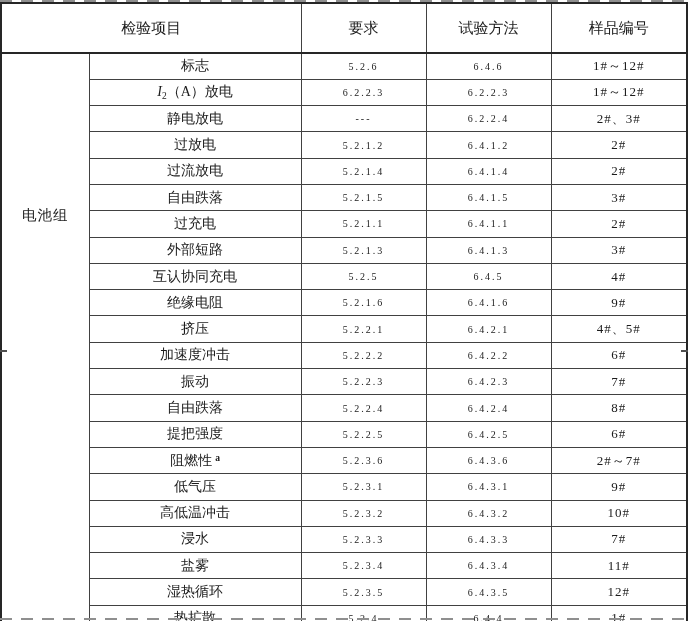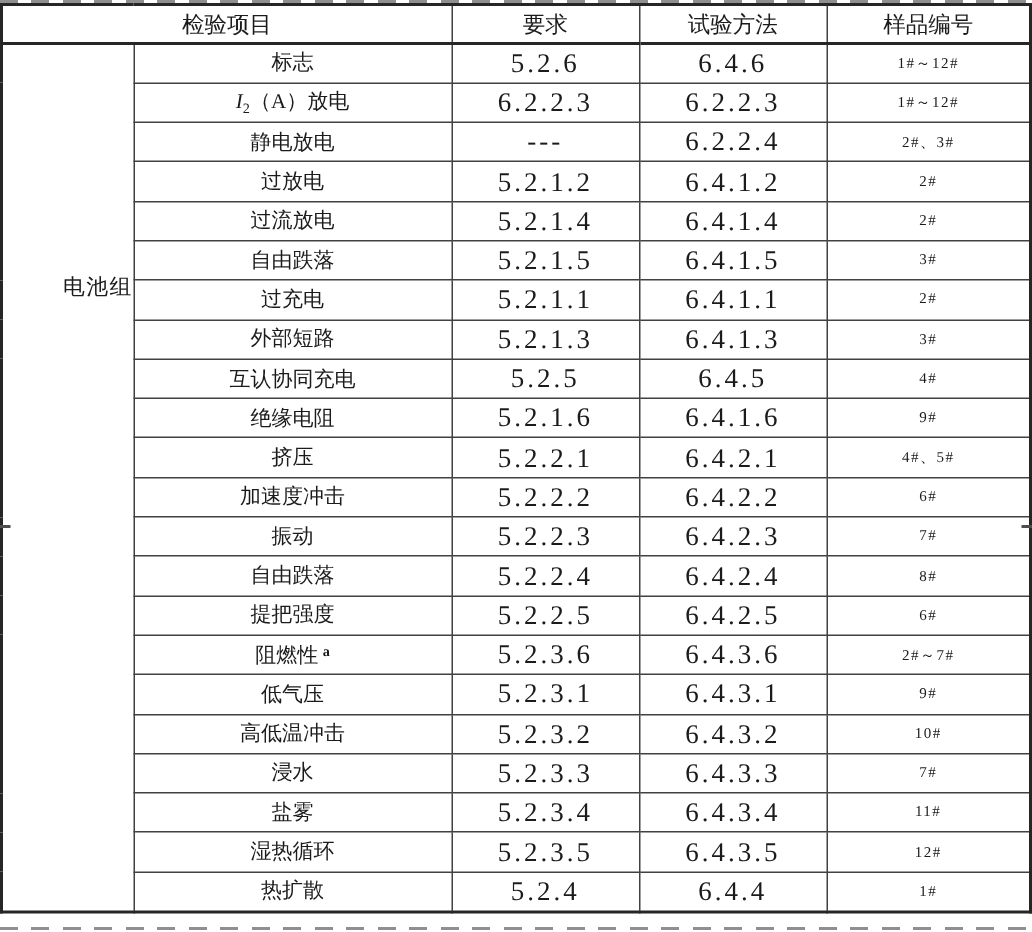--- a/index.html
+++ b/index.html
@@ -22,37 +22,37 @@
     border: 2px solid #262626;
   }
   .grid-table th, .grid-table td {
     border: 1px solid #414141;
     text-align: center;
     vertical-align: middle;
     padding: 0;
     overflow: hidden;
     white-space: nowrap;
   }
-  .grid-table thead tr { height: 26px; }
+  .grid-table thead tr { height: 50px; }
   .grid-table thead th {
     font-weight: normal;
     font-size: 15px;
     border-bottom: 2px solid #262626;
   }
   .grid-table tbody tr { height: 26.3px; }
   .item-cell { font-size: 14px; font-family: Liberation Serif, serif; }
-  .num-cell { font-size: 18px; letter-spacing: 2px; margin-top: 28px; }
-  .sample-cell { font-size: 10px; letter-spacing: 1px; }
+  .num-cell { font-size: 10px; letter-spacing: 2px; margin-top: 28px; }
+  .sample-cell { font-size: 13px; letter-spacing: 1px; }
   .group-cell { position: relative; }
   .group-label {
     position: absolute;
     top: 152px;
     left: 0;
     width: 100%;
-    text-align: right;
+    text-align: center;
     font-size: 14.5px;
     letter-spacing: 1px;
   }
   .italic { font-style: italic; }
   .sub { font-size: 9.5px; vertical-align: -3px; letter-spacing: 0; }
   .item-cell sup {
     font-size: 9.5px;
     font-weight: bold;
     vertical-align: 4px;
     margin-left: 3px;

